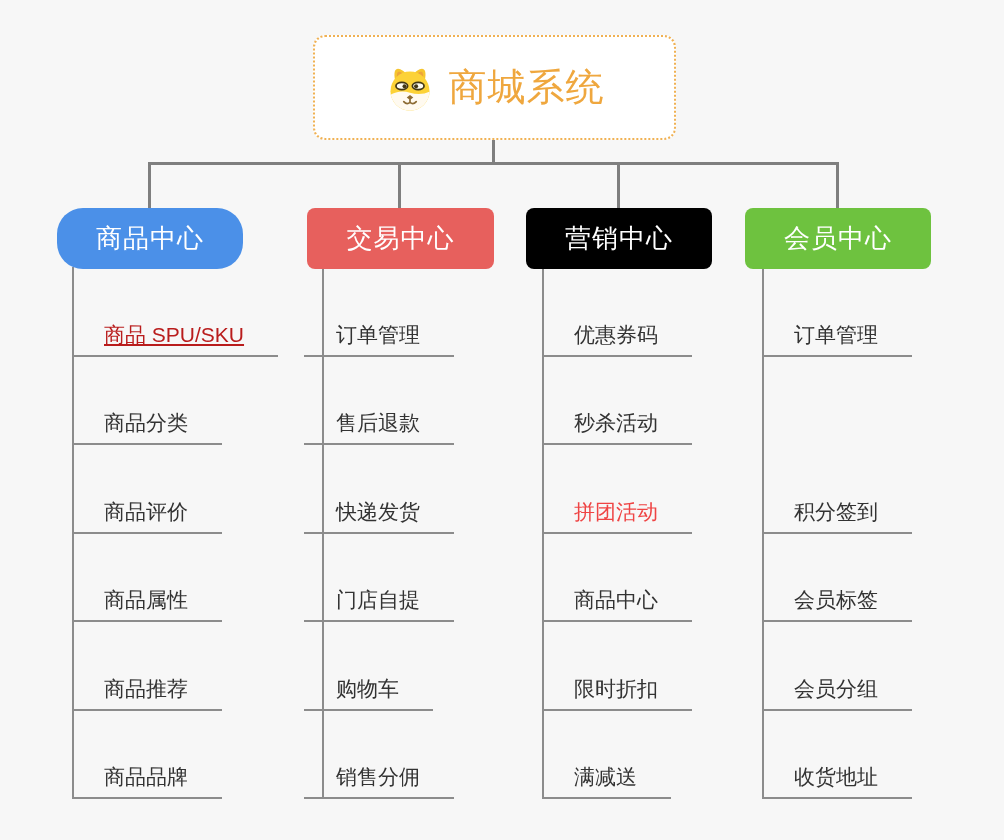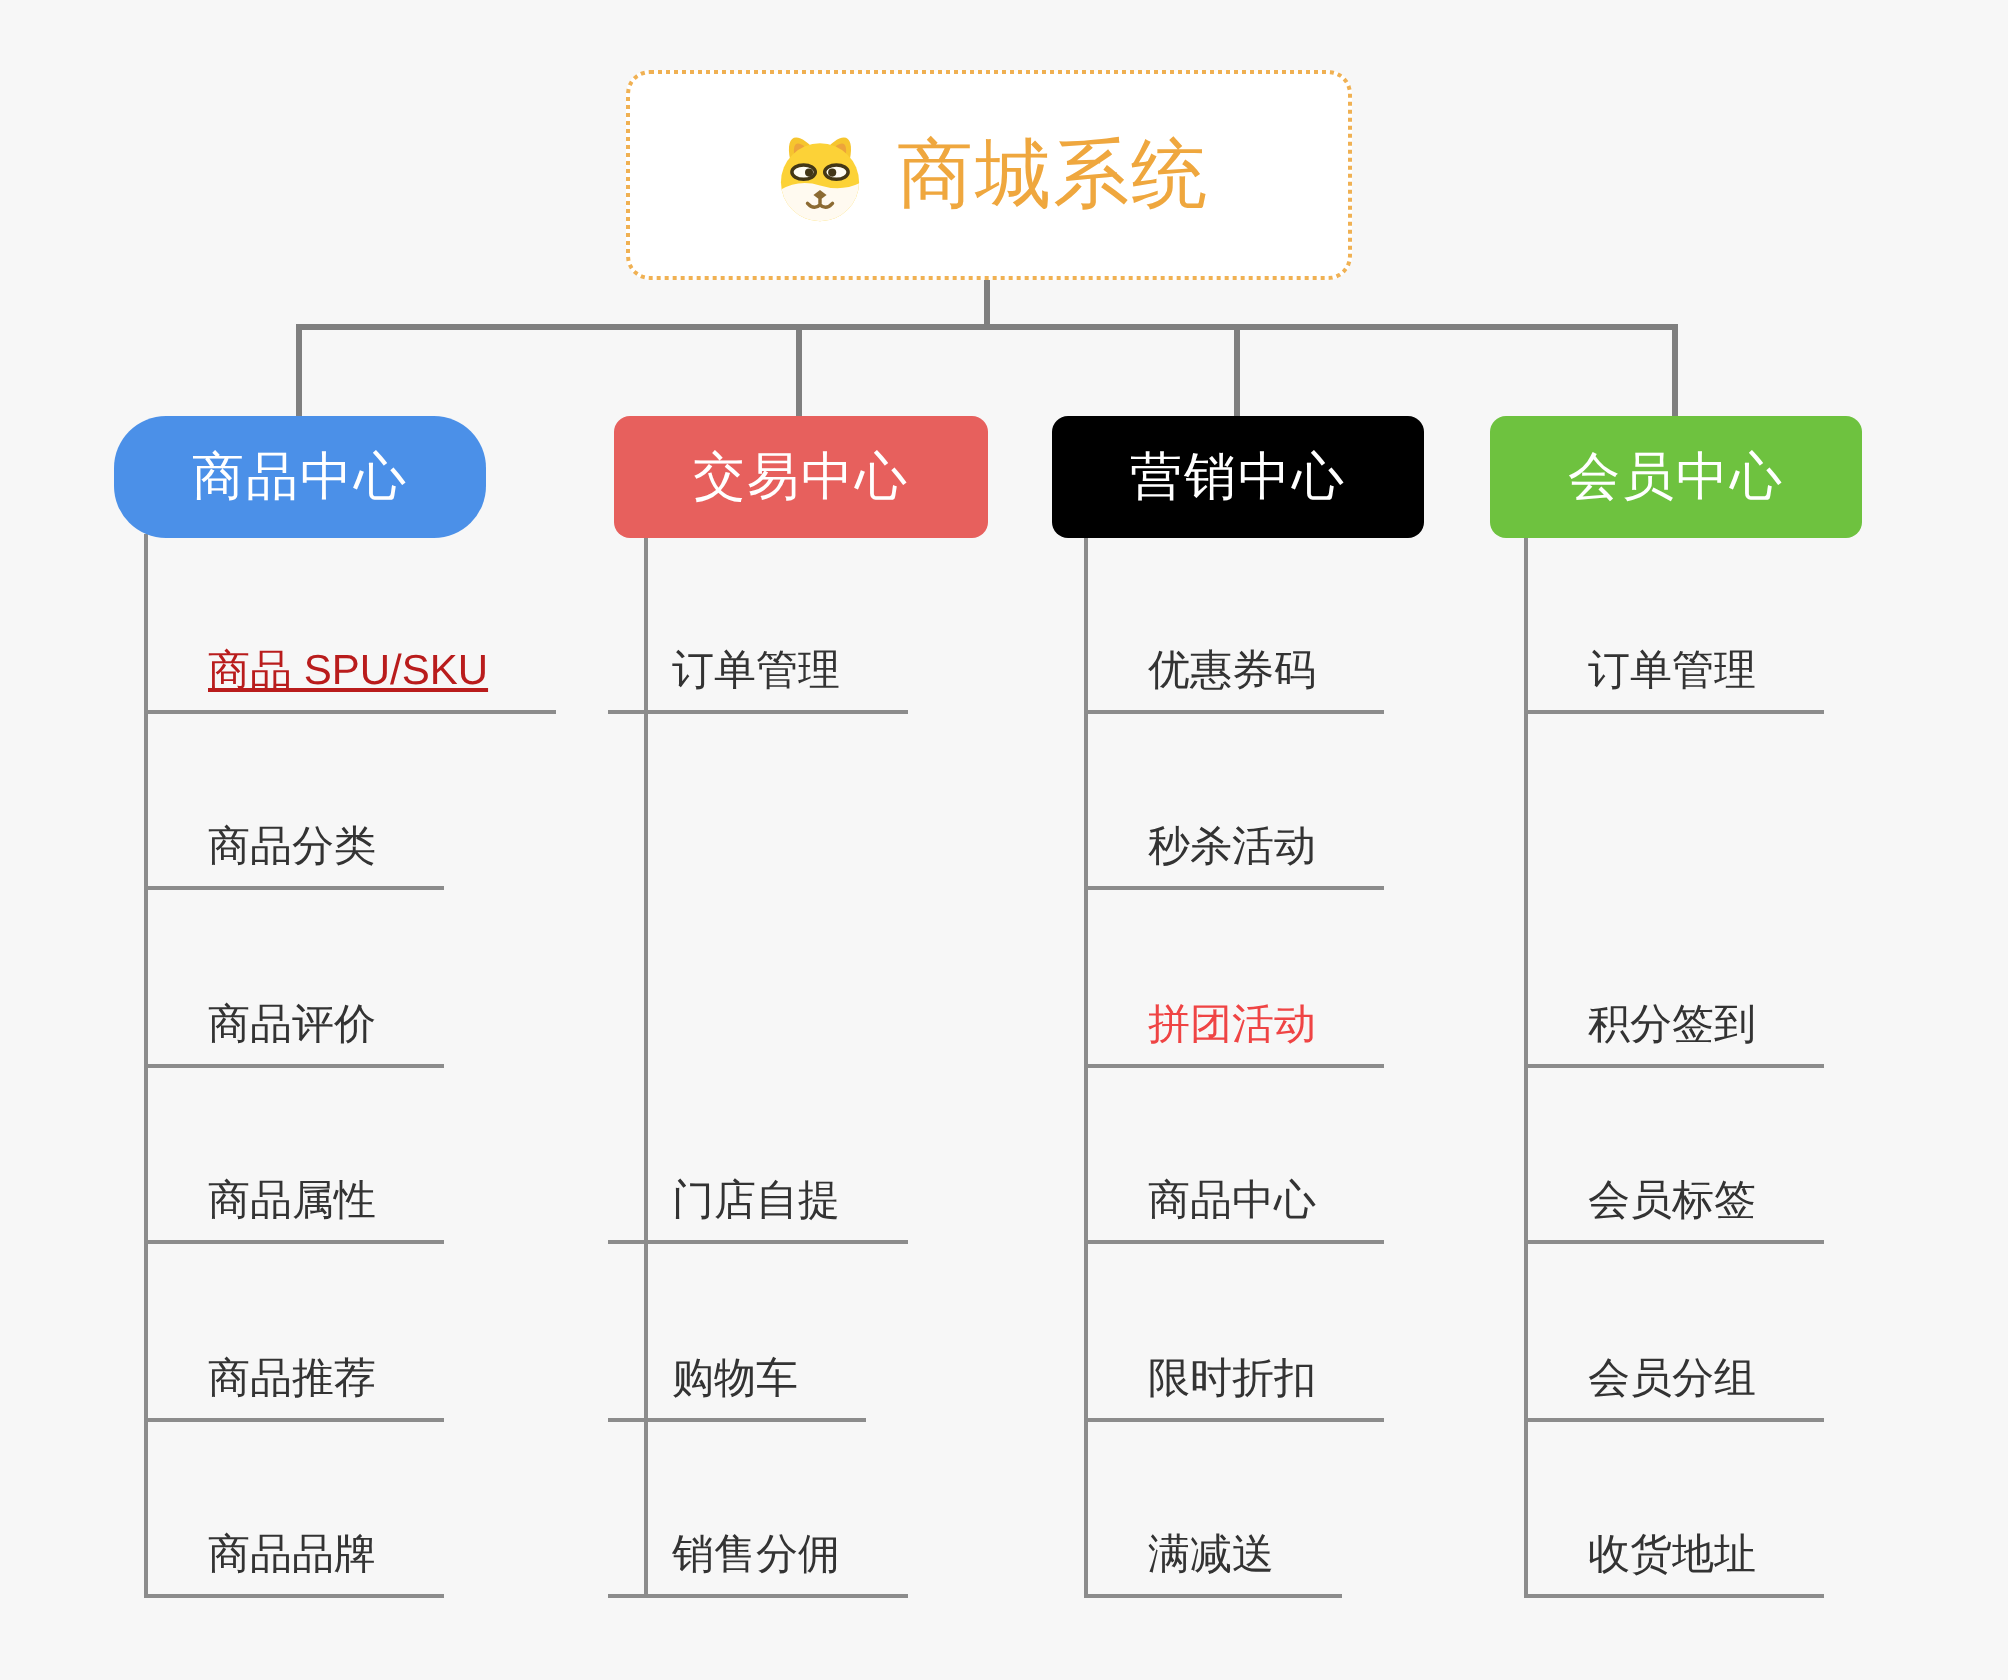--- a/index.html
+++ b/index.html
@@ -94,20 +94,22 @@
   </div>
 
   <div class="leaf c1 r1" style="color: #b91c1c; border-bottom-color: rgb(140, 140, 140); text-decoration: underline;">商品 SPU/SKU</div>
   <div class="leaf c1 r2" style="color: rgb(51, 51, 51); border-bottom-color: rgb(140, 140, 140);">商品分类</div>
   <div class="leaf c1 r3" style="color: rgb(51, 51, 51); border-bottom-color: rgb(140, 140, 140);">商品评价</div>
   <div class="leaf c1 r4" style="color: rgb(51, 51, 51); border-bottom-color: rgb(140, 140, 140);">商品属性</div>
   <div class="leaf c1 r5" style="color: rgb(51, 51, 51); border-bottom-color: rgb(140, 140, 140);">商品推荐</div>
   <div class="leaf c1 r6" style="color: rgb(51, 51, 51); border-bottom-color: rgb(140, 140, 140);">商品品牌</div>
 
   <div class="leaf c2 r1" style="color: rgb(51, 51, 51); border-bottom-color: rgb(140, 140, 140);">订单管理</div>
+  <div class="leaf c2 r2" style="color: rgb(51, 51, 51); border-bottom-color: rgb(140, 140, 140);">售后退款</div>
+  <div class="leaf c2 r3" style="color: rgb(51, 51, 51); border-bottom-color: rgb(140, 140, 140);">快递发货</div>
   <div class="leaf c2 r4" style="color: rgb(51, 51, 51); border-bottom-color: rgb(140, 140, 140);">门店自提</div>
   <div class="leaf c2 r5" style="color: rgb(51, 51, 51); border-bottom-color: rgb(140, 140, 140);">购物车</div>
   <div class="leaf c2 r6" style="color: rgb(51, 51, 51); border-bottom-color: rgb(140, 140, 140);">销售分佣</div>
 
   <div class="leaf c3 r1" style="color: rgb(51, 51, 51); border-bottom-color: rgb(140, 140, 140);">优惠券码</div>
   <div class="leaf c3 r2" style="color: rgb(51, 51, 51); border-bottom-color: rgb(140, 140, 140);">秒杀活动</div>
   <div class="leaf c3 r3" style="color: #ef4444; border-bottom-color: rgb(140, 140, 140);">拼团活动</div>
   <div class="leaf c3 r4" style="color: rgb(51, 51, 51); border-bottom-color: rgb(140, 140, 140);">商品中心</div>
   <div class="leaf c3 r5" style="color: rgb(51, 51, 51); border-bottom-color: rgb(140, 140, 140);">限时折扣</div>
   <div class="leaf c3 r6" style="color: rgb(51, 51, 51); border-bottom-color: rgb(140, 140, 140);">满减送</div>

